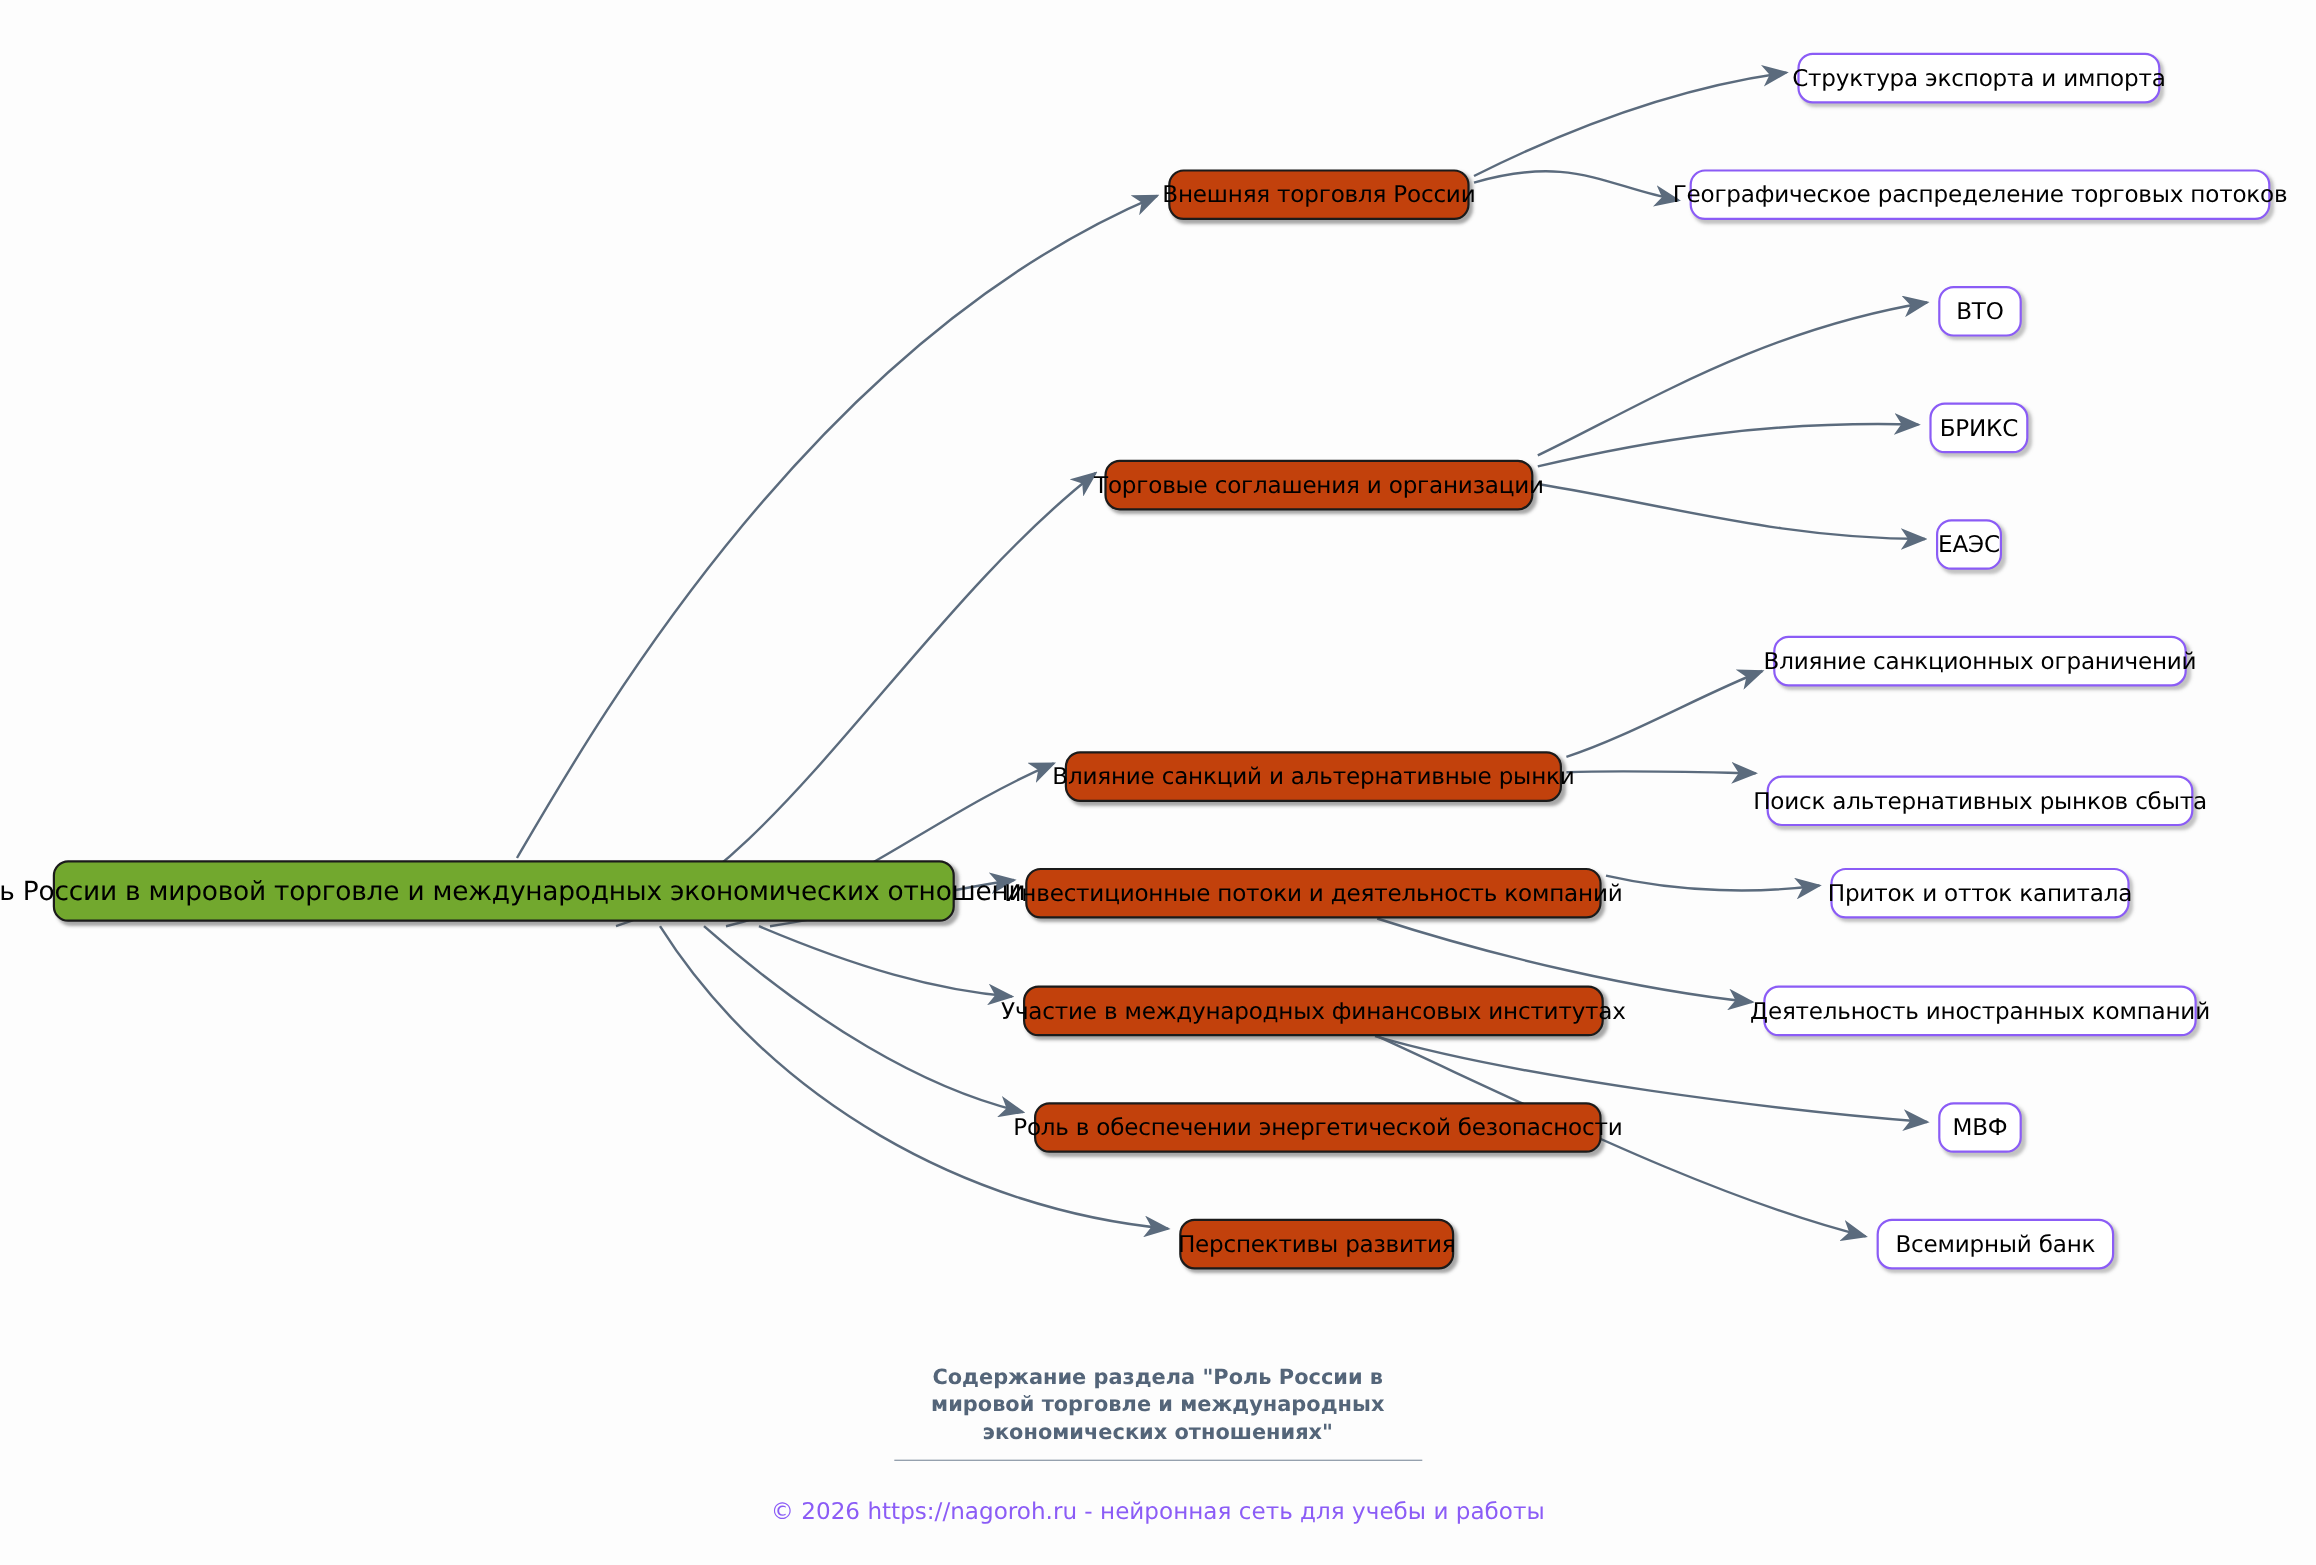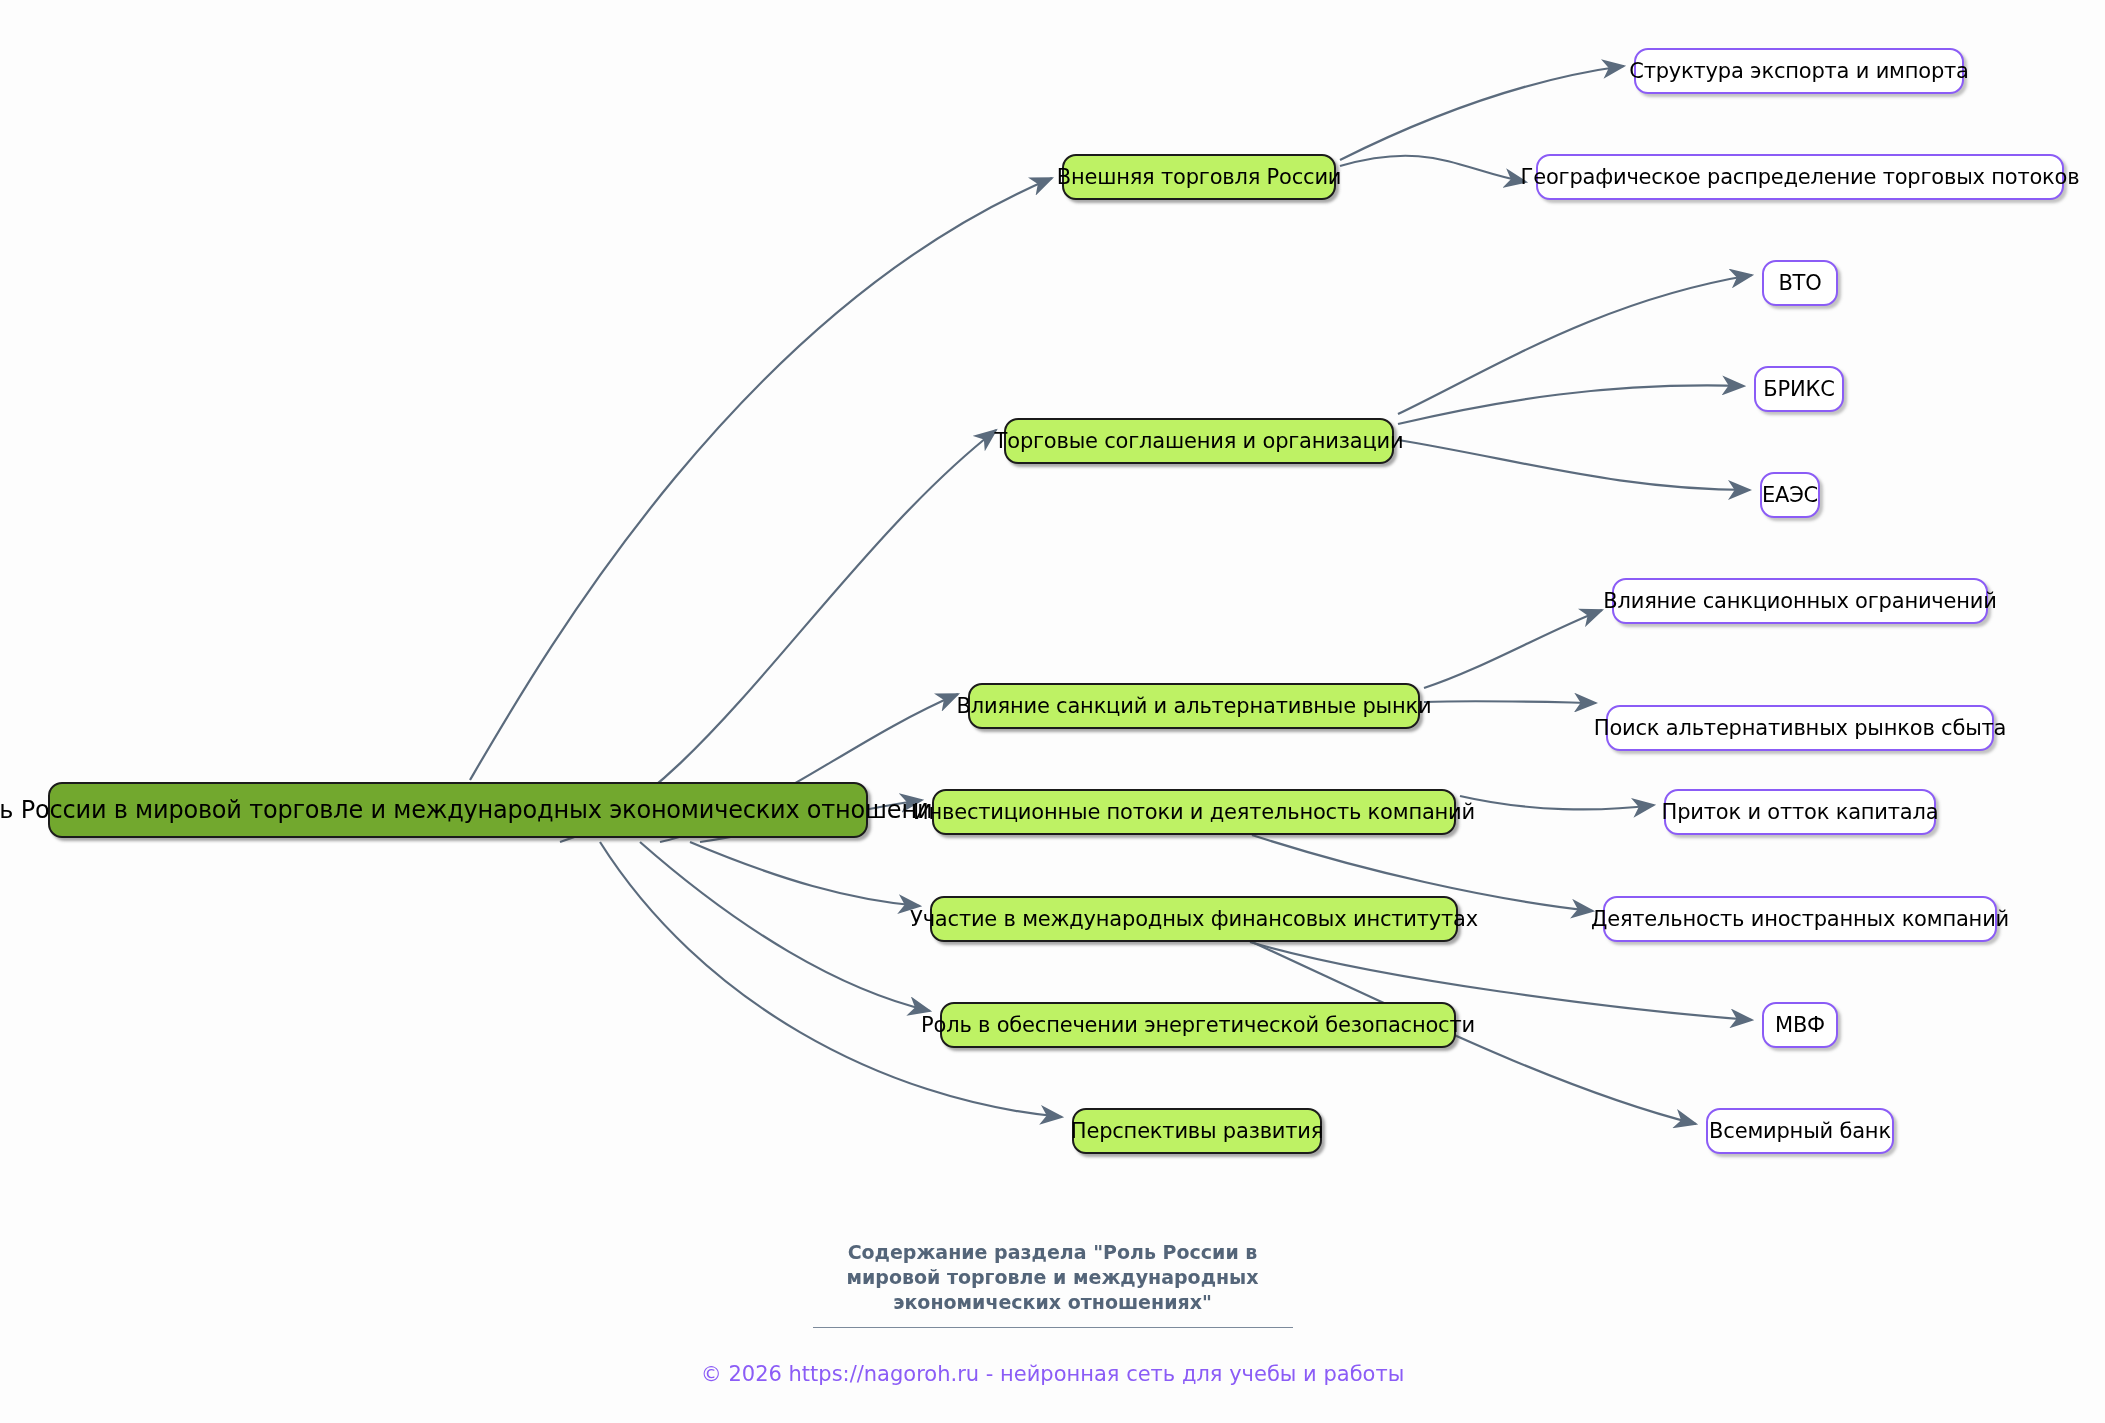--- a/index.html
+++ b/index.html
@@ -36,21 +36,21 @@
     letter-spacing: -0.2px;
   }
   .node-root {
     background: #72a82e;
     border: 2.5px solid #1b1b1b;
     color: #000000;
     font-size: 24px;
     box-shadow: 3px 3px 3px rgba(60,60,60,0.45);
   }
   .node-branch {
-    background: #bef264;
+    background: #c2410c;
     border: 2.5px solid #1b1b1b;
     color: #000000;
     font-size: 21px;
     box-shadow: 3px 3px 3px rgba(60,60,60,0.45);
   }
   .node-leaf {
     background: #ffffff;
     border: 2px solid #8b5cf6;
     color: #000000;
     font-size: 21px;
@@ -169,21 +169,21 @@
   </div>
   <div class="node node-leaf" style="left: 1664px; top: 789px; width: 272px; height: 46px;">
     <span>Приток и отток капитала</span>
   </div>
   <div class="node node-leaf" style="left: 1603px; top: 896px; width: 394px; height: 46px;">
     <span>Деятельность иностранных компаний</span>
   </div>
   <div class="node node-leaf" style="left: 1762px; top: 1002px; width: 76px; height: 46px;">
     <span>МВФ</span>
   </div>
-  <div class="node node-leaf" style="left: 1706px; top: 1108px; width: 188px; height: 46px;">
+  <div class="node node-leaf" style="left: 1706px; top: 1108px; width: 216px; height: 46px;">
     <span>Всемирный банк</span>
   </div>
 
 </div>
 
 <div id="footer">
   <div id="footer-title">Содержание раздела "Роль России в мировой торговле и международных экономических отношениях"</div>
   <div id="footer-rule"></div>
   <div id="footer-copy">© 2026 https://nagoroh.ru - нейронная сеть для учебы и работы</div>
 </div>

